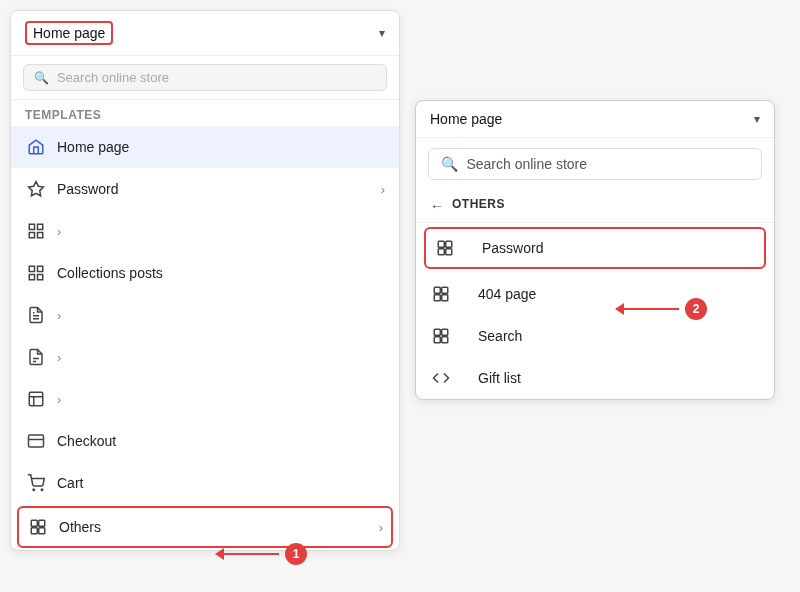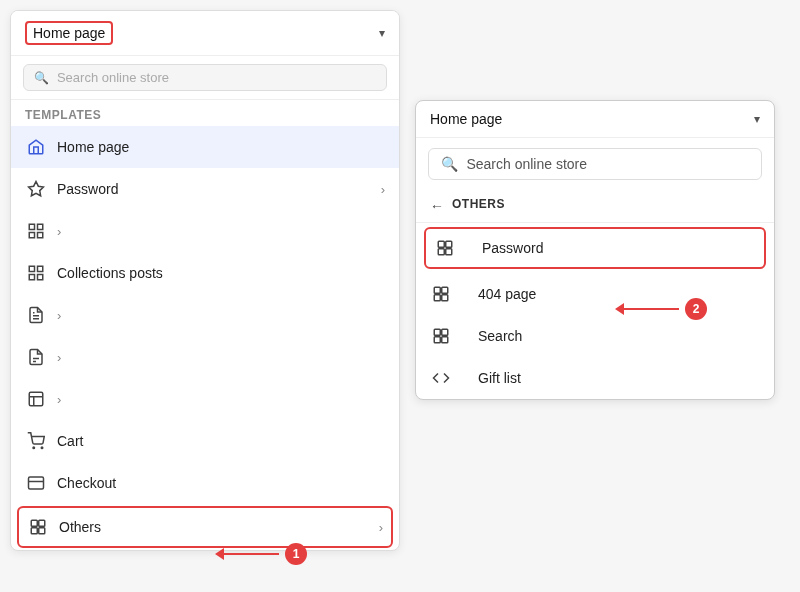--- a/index.html
+++ b/index.html
@@ -389,36 +389,36 @@
             <line x1="3" y1="9" x2="21" y2="9"></line>
             <line x1="9" y1="21" x2="9" y2="9"></line>
           </svg>
       </span>
       <span class="nav-arrow">›</span>
     </li>
 
     <li class="nav-item">
       <span class="nav-icon">
         <svg width="18" height="18" viewBox="0 0 24 24" fill="none" stroke="#444" stroke-width="2">
+            <rect x="2" y="4" width="20" height="16" rx="2"></rect>
+            <path d="M2 10h20"></path>
+          </svg>
+      </span>
+      <span class="nav-label">Checkout</span>
+    </li>
+
+    <li class="nav-item">
+      <span class="nav-icon">
+        <svg width="18" height="18" viewBox="0 0 24 24" fill="none" stroke="#444" stroke-width="2">
             <circle cx="9" cy="21" r="1"></circle>
             <circle cx="20" cy="21" r="1"></circle>
             <path d="M1 1h4l2.68 13.39a2 2 0 002 1.61h9.72a2 2 0 002-1.61L23 6H6"></path>
           </svg>
       </span>
       <span class="nav-label">Cart</span>
-    </li>
-
-    <li class="nav-item">
-      <span class="nav-icon">
-        <svg width="18" height="18" viewBox="0 0 24 24" fill="none" stroke="#444" stroke-width="2">
-            <rect x="2" y="4" width="20" height="16" rx="2"></rect>
-            <path d="M2 10h20"></path>
-          </svg>
-      </span>
-      <span class="nav-label">Checkout</span>
     </li>
 
     <li class="nav-item highlighted-item">
       <span class="nav-icon">
         <svg width="18" height="18" viewBox="0 0 24 24" fill="none" stroke="#444" stroke-width="2">
             <rect x="3" y="3" width="8" height="8" rx="1"></rect>
             <rect x="13" y="3" width="8" height="8" rx="1"></rect>
             <rect x="3" y="13" width="8" height="8" rx="1"></rect>
             <rect x="13" y="13" width="8" height="8" rx="1"></rect>
           </svg>

